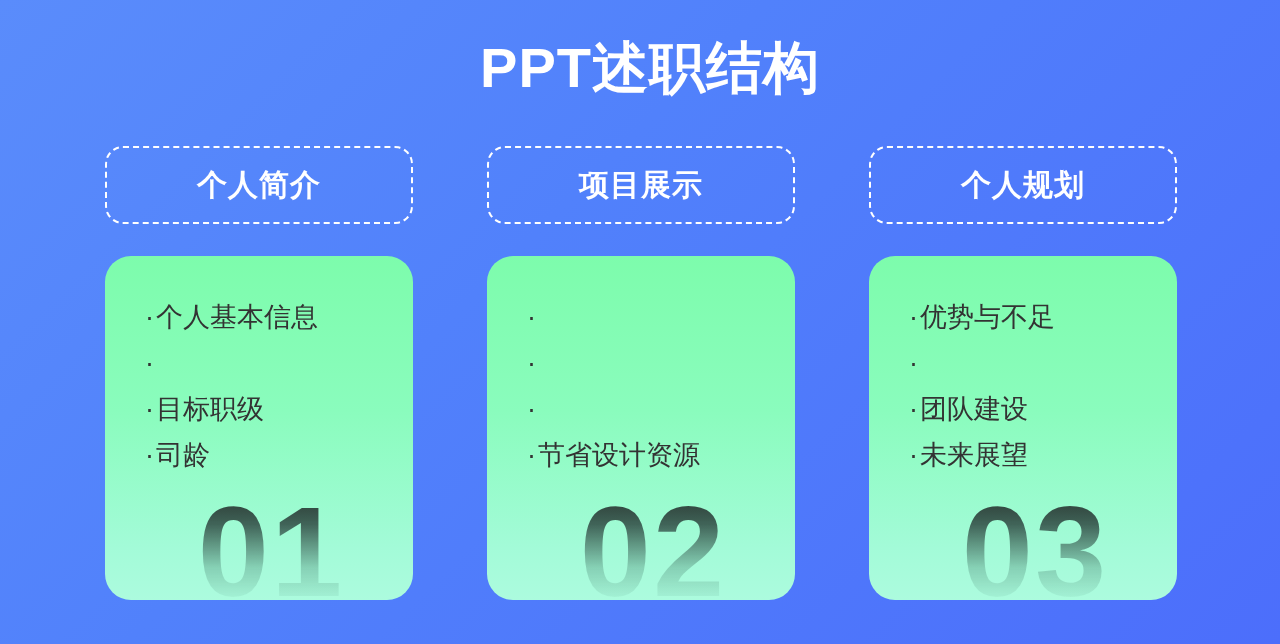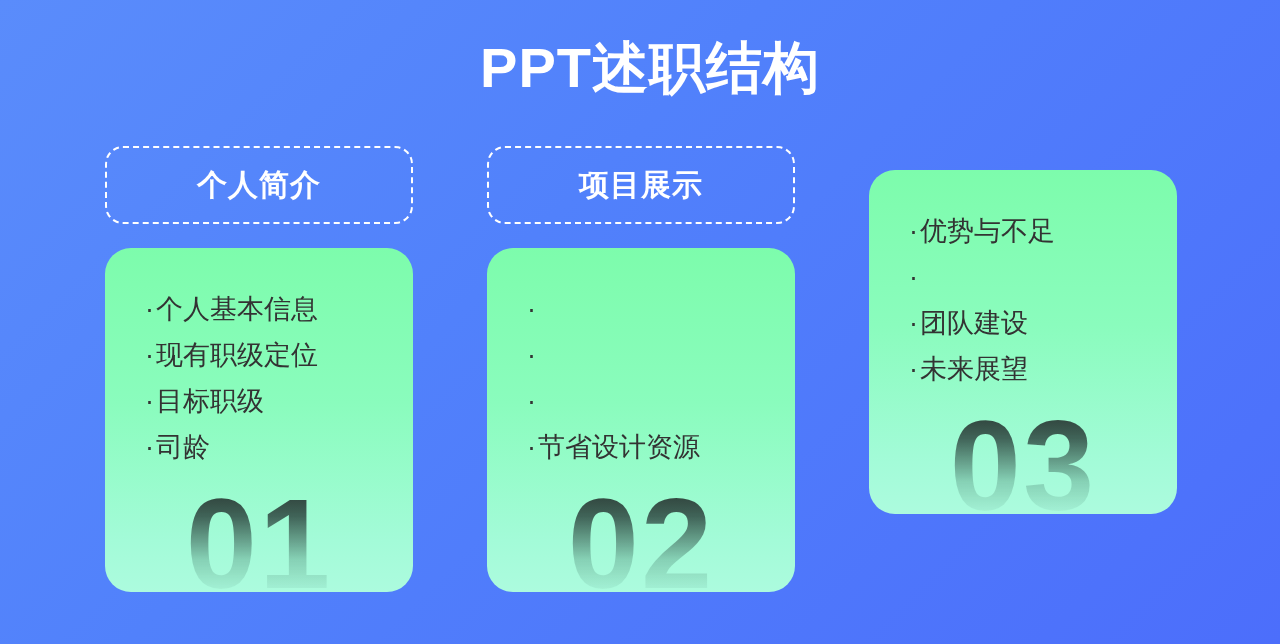--- a/index.html
+++ b/index.html
@@ -45,20 +45,21 @@
     width: 1072px;
     display: flex;
     justify-content: space-between;
   }
 
   .column {
     width: 308px;
     display: flex;
     flex-direction: column;
     align-items: stretch;
+    gap: 8px;
   }
 
   
   .pill {
     height: 78px;
     border: 2px dashed #ffffff;
     border-radius: 18px;
     display: flex;
     align-items: center;
     justify-content: center;
@@ -123,20 +124,21 @@
         rgba(32,34,34,0.95) 0%,
         rgba(40,60,56,0.80) 28%,
         rgba(90,150,130,0.42) 62%,
         rgba(160,250,215,0.06) 92%,
         rgba(172,251,222,0.0) 100%);
     -webkit-background-clip: text;
     background-clip: text;
     color: transparent;
     -webkit-text-fill-color: transparent;
     user-select: none;
+    padding-left: 12px;
   }
 </style>
 </head>
 <body>
 
 <div id="slide">
 
   <div id="slide-title">PPT述职结构</div>
 
   <div class="columns">
@@ -146,21 +148,20 @@
         <span class="pill-label">个人简介</span>
       </div>
       <div class="card">
         <ul class="card-list">
           <li class="card-list-item">
             <span class="bullet-dot">·</span>
             <span>个人基本信息</span>
           </li>
           <li class="card-list-item">
             <span class="bullet-dot">·</span>
-            <span>现有职级定位</span>
           </li>
           <li class="card-list-item">
             <span class="bullet-dot">·</span>
             <span>目标职级</span>
           </li>
           <li class="card-list-item">
             <span class="bullet-dot">·</span>
             <span>司龄</span>
           </li>
         </ul>
@@ -186,20 +187,23 @@
           <li class="card-list-item">
             <span class="bullet-dot">·</span>
             <span>节省设计资源</span>
           </li>
         </ul>
         <div class="card-number">02</div>
       </div>
     </div>
 
     <div class="column">
+      <div class="pill">
+        <span class="pill-label">个人规划</span>
+      </div>
       <div class="card">
         <ul class="card-list">
           <li class="card-list-item">
             <span class="bullet-dot">·</span>
             <span>优势与不足</span>
           </li>
           <li class="card-list-item">
             <span class="bullet-dot">·</span>
           </li>
           <li class="card-list-item">

